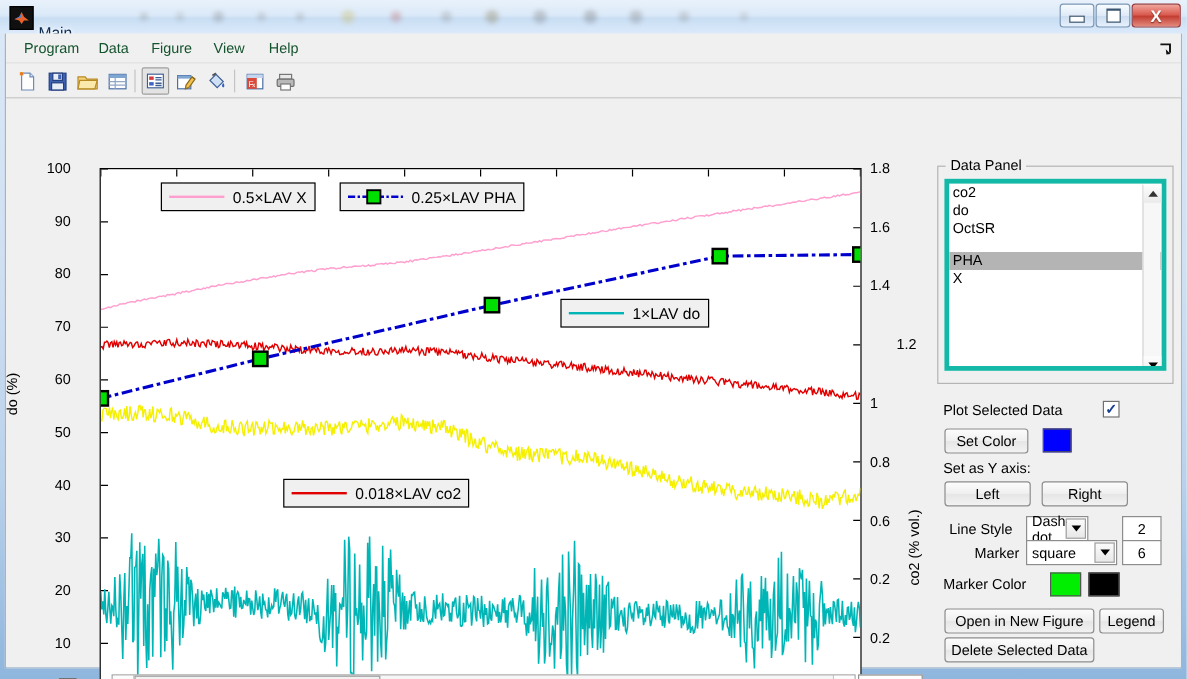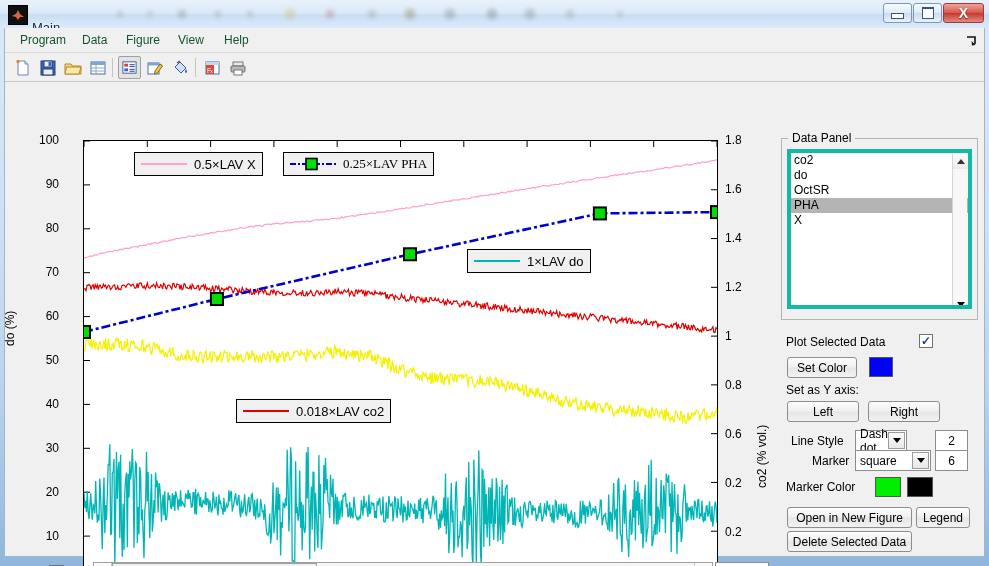--- a/index.html
+++ b/index.html
@@ -152,21 +152,21 @@
     border:1px solid #b4b4b4;box-sizing:border-box;
   }
   #datapanel-legend{
     position:absolute;left:12px;top:48px;background:#f0f0f0;padding:0 4px;font-size:12px;color:#000;
   }
   #datalist{
     position:absolute;left:11px;top:66px;width:185px;height:160px;
     background:#fff;border:4px solid #14b8a6;box-sizing:border-box;overflow:hidden;
   }
   .dl-item{height:15px;line-height:15px;padding-left:3px;font-size:12px;color:#000;}
-  .dl-item.sel{background:#b4b4b4;}
+  .dl-item.sel{background:#b4b4b4;margin-top:12px;}
   #dl-scroll{
     position:absolute;right:1px;top:1px;width:15px;height:158px;
     background:#f7f7f7;border-left:1px solid #d5d5d5;box-sizing:border-box;
   }
   .dl-arrow{position:absolute;left:0;width:15px;height:15px;
     background:linear-gradient(to bottom,#fdfdfd,#eaeaea);
     display:flex;align-items:center;justify-content:center;}
 
   .rowlabel{position:absolute;font-size:12px;color:#000;white-space:nowrap;}
   .pbtn{
@@ -332,21 +332,21 @@
       <div class="ytickL" style="top:226px">60</div>
       <div class="ytickL" style="top:270px">50</div>
       <div class="ytickL" style="top:314px">40</div>
       <div class="ytickL" style="top:358px">30</div>
       <div class="ytickL" style="top:402px">20</div>
       <div class="ytickL" style="top:446px">10</div>
 
       <div class="ytickR" style="left:719px;top:50px">1.8</div>
       <div class="ytickR" style="left:719px;top:99px">1.6</div>
       <div class="ytickR" style="left:719px;top:148px">1.4</div>
-      <div class="ytickR" style="left:719px;top:197px">1.2</div>
+      <div class="ytickR" style="left:741px;top:197px">1.2</div>
       <div class="ytickR" style="left:719px;top:246px">1</div>
       <div class="ytickR" style="left:719px;top:295px">0.8</div>
       <div class="ytickR" style="left:719px;top:344px">0.6</div>
       <div class="ytickR" style="left:719px;top:393px">0.2</div>
       <div class="ytickR" style="left:719px;top:442px">0.2</div>
 
       <div id="plotbox">
         <svg id="plotsvg" width="633" height="439" viewBox="0 0 633 439">
 
           <g id="ticks" stroke="#000" stroke-width="1">
@@ -412,21 +412,21 @@
         </svg>
       </div>
 
       <div class="legbox" style="left:128px;top:69px;">
         <span class="swatch">
           <span class="swline" style="background:#ff9fcf;height:1.5px;"></span>
         </span>
         <span>0.5×LAV X</span>
       </div>
 
-      <div class="legbox" style="left:277px;top:69px;font-family:Liberation Serif, serif;">
+      <div class="legbox" style="left:277px;top:69px;">
         <span class="swatch">
           <svg width="46" height="14" viewBox="0 0 46 14">
             <line x1="0" y1="7" x2="46" y2="7" stroke="#0000cc" stroke-width="2" stroke-dasharray="6,2,2,2"></line>
             <rect x="16" y="1.5" width="11" height="11" fill="#00e000" stroke="#000" stroke-width="1.6"></rect>
           </svg>
         </span>
         <span>0.25×LAV PHA</span>
       </div>
 
       <div class="legbox" style="left:461px;top:166px;">

